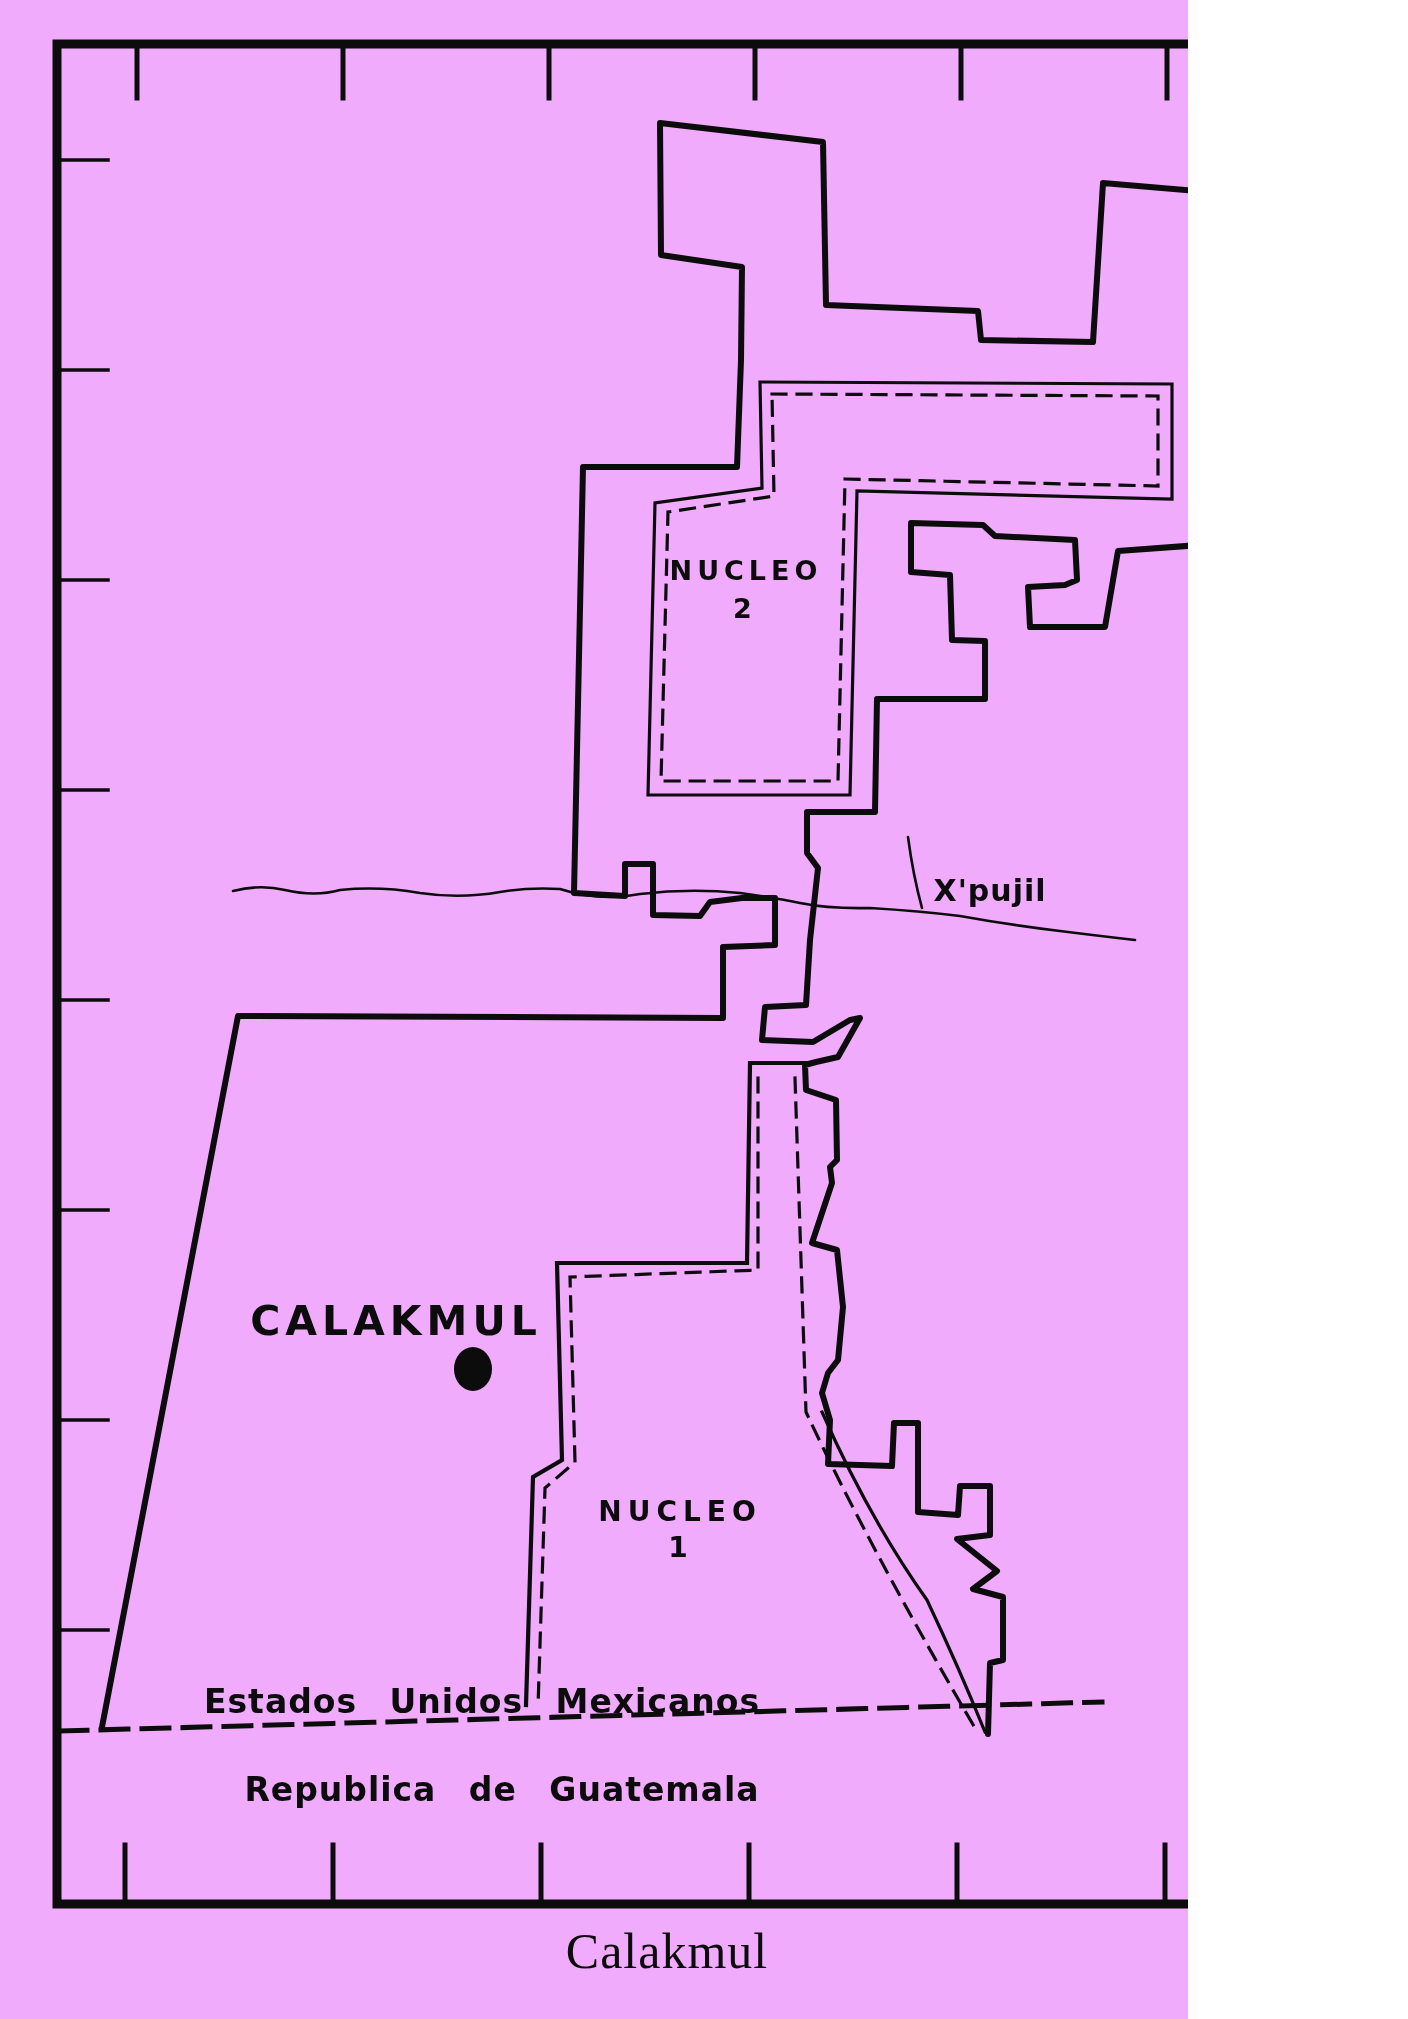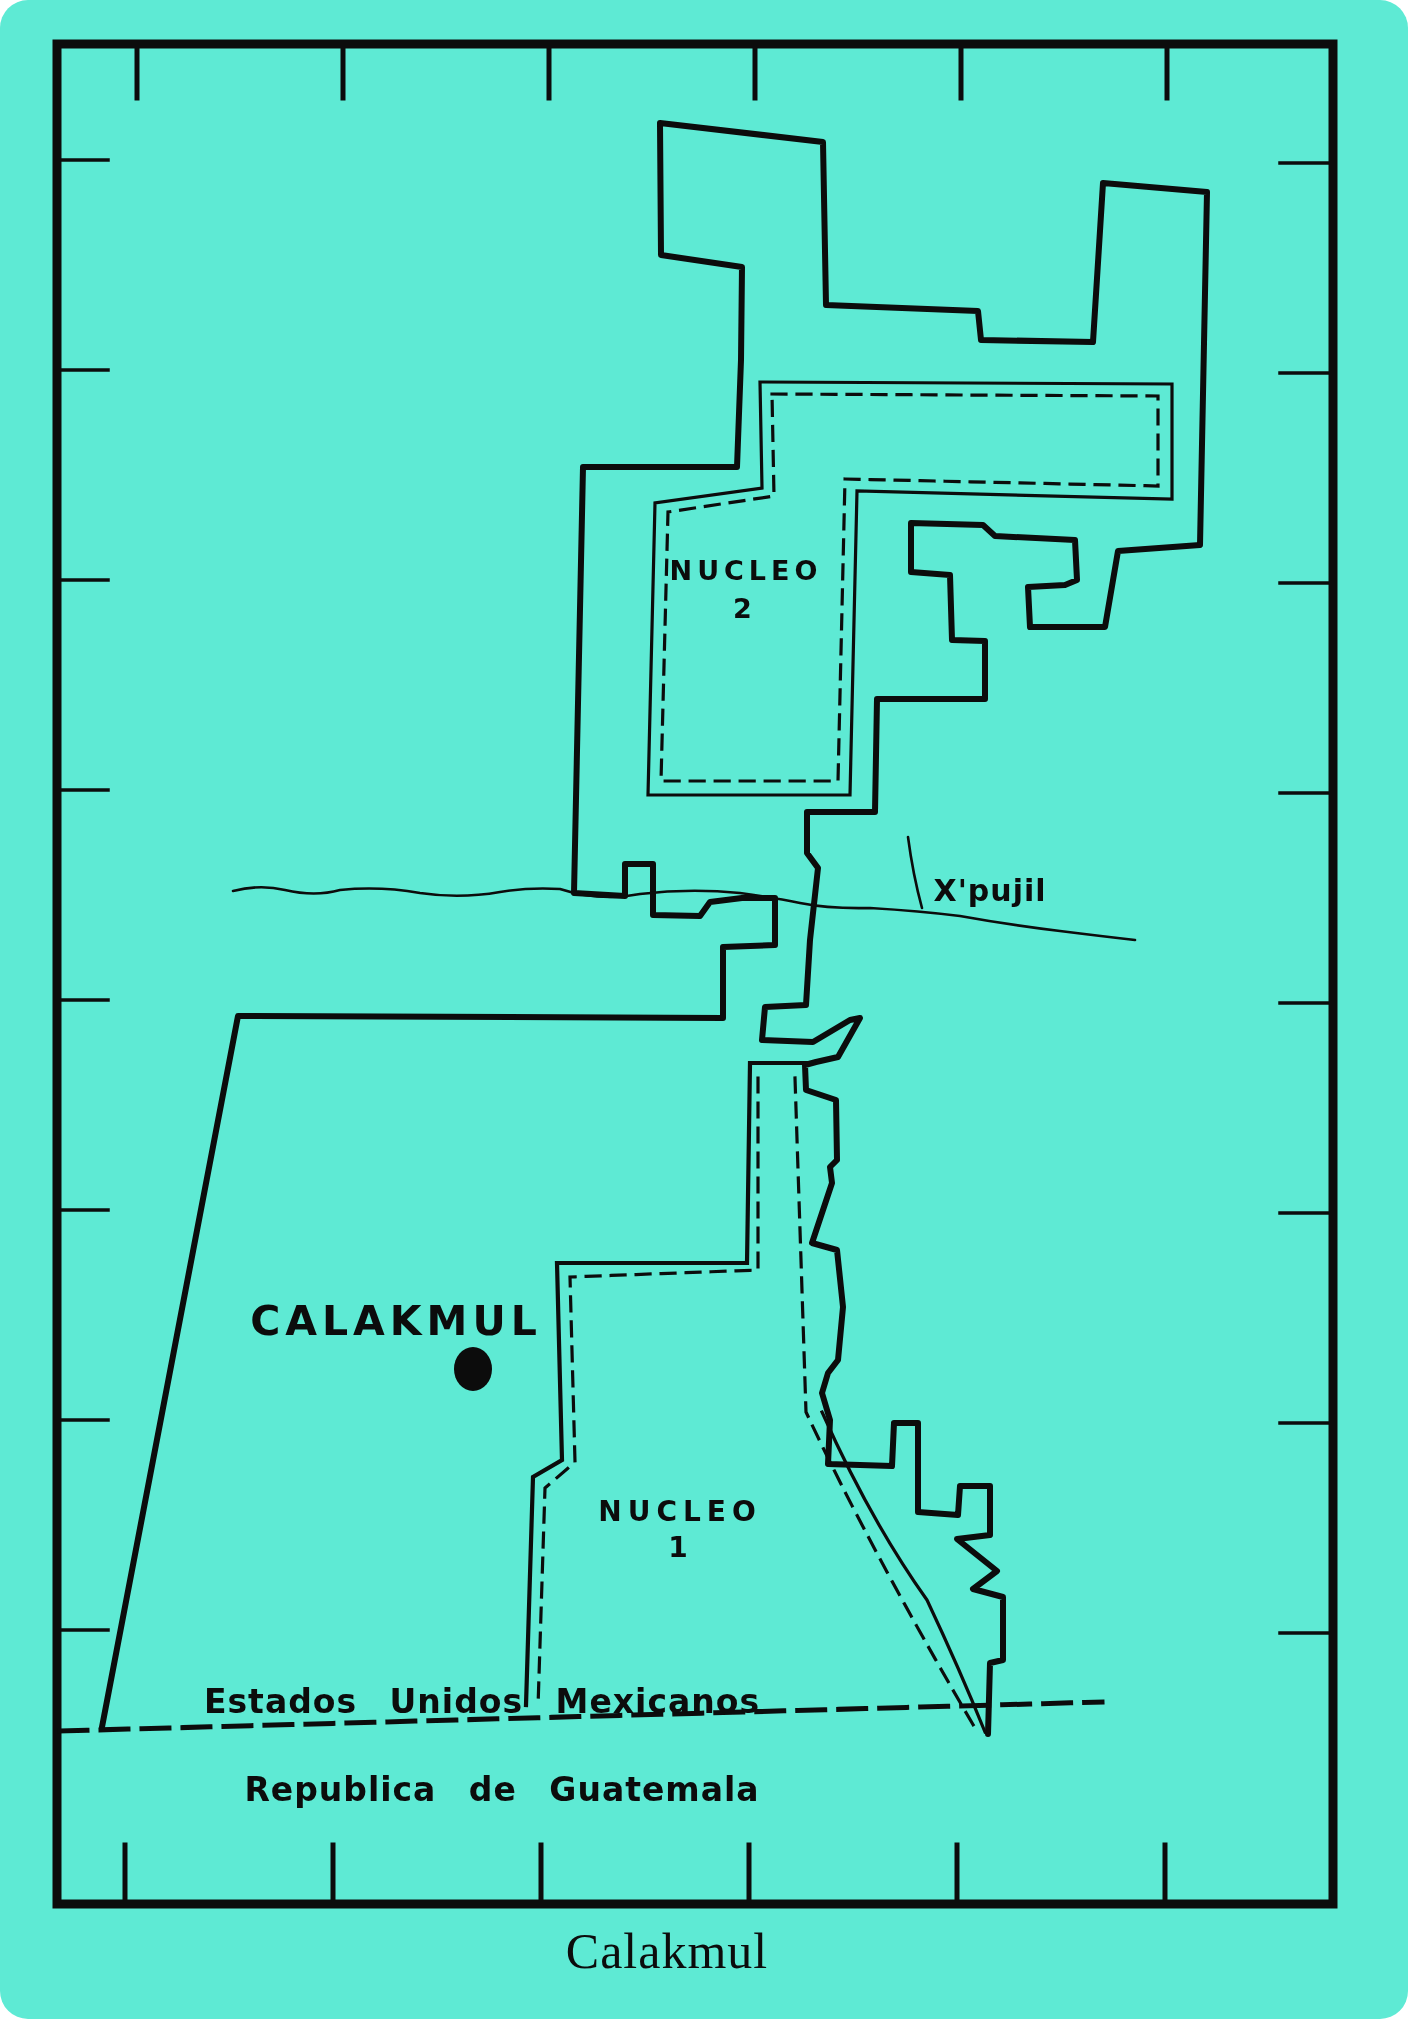--- a/index.html
+++ b/index.html
@@ -1,17 +1,17 @@
 <!DOCTYPE html>
 <html><head>
 <meta charset="utf-8">
 <style>
   html,body{margin:0;padding:0;background:#ffffff;}
-  .page{position:relative;width:1408px;height:2019px;background:#5eead4;overflow:hidden;
-        font-family:"DejaVu Sans","Liberation Sans",sans-serif;border-radius:28px;}
+  .page{position:relative;width:1188px;height:2019px;background:#f0abfc;overflow:hidden;
+        font-family:"DejaVu Sans","Liberation Sans",sans-serif;}
   svg{display:block}
   .ink{stroke:#0c0c0c;fill:none;stroke-linecap:square;stroke-linejoin:miter;}
   .frame{stroke-width:9;}
   .tick-v{stroke-width:5;}
   .tick-h{stroke-width:3.5;}
   .boundary{stroke-width:6;stroke-linejoin:round;stroke-linecap:round;}
   .nucleo-line{stroke-width:3.2;}
   .nucleo1-left{stroke-width:4.2;}
   .nucleo-dash{stroke-width:3.2;stroke-dasharray:14 11;}
   .intl-border{stroke-width:5;stroke-dasharray:27 14;}

